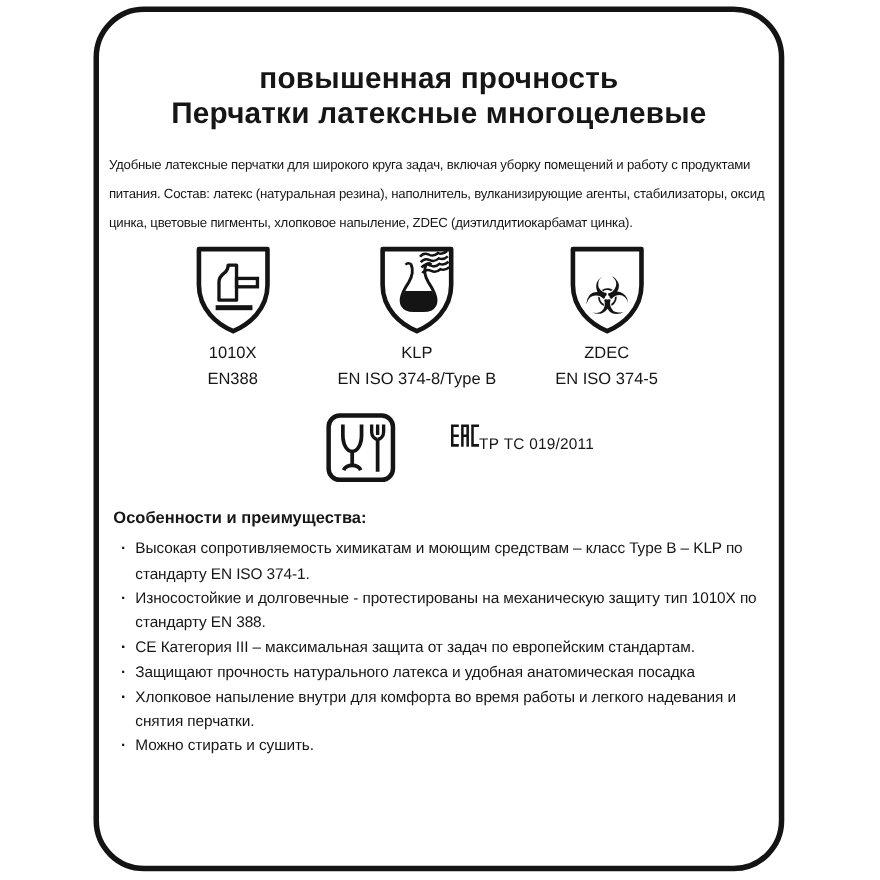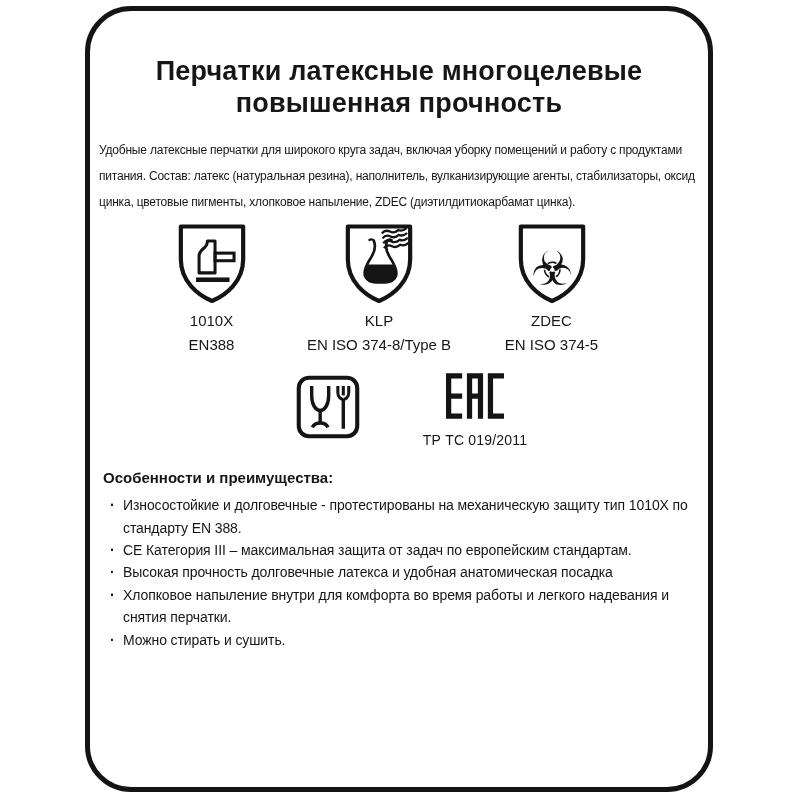--- a/index.html
+++ b/index.html
@@ -57,21 +57,21 @@
   .marks-row {
     display: flex;
     justify-content: center;
     align-items: flex-start;
     gap: 48px;
     margin-top: 16px;
     position: relative;
     left: 18px;
   }
   .food-icon svg { width: 68px; height: 68px; display: block; }
-  .eac-col { display: flex; flex-direction: column; align-items: center; width: 130px; }
+  .eac-col { display: flex; flex-direction: row; align-items: center; width: 130px; }
   .eac-col svg { width: 58px; height: 46px; display: block; }
   .eac-caption { font-size: 14px; margin-top: 13px; white-space: nowrap; letter-spacing: 0.2px; }
   .features { margin: 20px 0 0 5px; }
   .features-heading { font-size: 15px; font-weight: bold; line-height: 20px; }
   .features ul {
     list-style: none;
     margin: 6px 0 0;
     padding: 0;
     width: 592px;
   }
@@ -89,22 +89,22 @@
   }
   .ink-stroke { stroke: #141414; fill: none; }
   .ink-fill { fill: #141414; }
 </style>
 </head>
 <body>
 
 <div class="card">
 
   <h1 class="title">
+    <span>повышенная прочность</span>
     <span>Перчатки латексные многоцелевые</span>
-    <span>повышенная прочность</span>
   </h1>
 
   <p class="desc">Удобные латексные перчатки для широкого круга задач, включая уборку помещений и работу с продуктами питания. Состав: латекс (натуральная резина), наполнитель, вулканизирующие агенты, стабилизаторы, оксид цинка, цветовые пигменты, хлопковое напыление, ZDEC (диэтилдитиокарбамат цинка).</p>
 
   <div class="certs">
 
     <div class="cert cert-1">
       <svg class="shield" viewBox="0 0 100 110">
         <path class="ink-stroke" stroke-width="5.5" stroke-linejoin="round" d="M9 7 H91 V50 C91 79 69 97 50 105 C31 97 9 79 9 50 Z"></path>
         <path class="ink-stroke" stroke-width="4" stroke-linejoin="round" d="M44 26 L54 26 L54 68 L33 68 L33 46 C33 39 38 37 41 34 C43.5 31.5 44 29 44 26 Z"></path>
@@ -166,24 +166,24 @@
         <path class="ink-fill" d="M88 0 H122 V11 H99 V85 H122 V96 H88 Z"></path>
       </svg>
       <div class="eac-caption">ТР ТС 019/2011</div>
     </div>
 
   </div>
 
   <div class="features">
     <div class="features-heading">Особенности и преимущества:</div>
     <ul>
-      <li><span class="dot">·</span></li>
+      <li><span class="dot">·</span><span>Высокая сопротивляемость химикатам и моющим средствам – класс Type B – KLP по стандарту EN ISO 374-1.</span></li>
       <li><span class="dot">·</span><span>Износостойкие и долговечные - протестированы на механическую защиту тип 1010X по стандарту EN 388.</span></li>
       <li><span class="dot">·</span></li>
       <li><span class="dot">·</span><span>CE Категория III – максимальная защита от задач по европейским стандартам.</span></li>
-      <li><span class="dot">·</span><span>Высокая прочность долговечные латекса и удобная анатомическая посадка</span></li>
+      <li><span class="dot">·</span><span>Защищают прочность натурального латекса и удобная анатомическая посадка</span></li>
       <li><span class="dot">·</span></li>
       <li><span class="dot">·</span><span>Хлопковое напыление внутри для комфорта во время работы и легкого надевания и снятия перчатки.</span></li>
       <li><span class="dot">·</span><span>Можно стирать и сушить.</span></li>
     </ul>
   </div>
 
 </div>
 
 </body></html>

